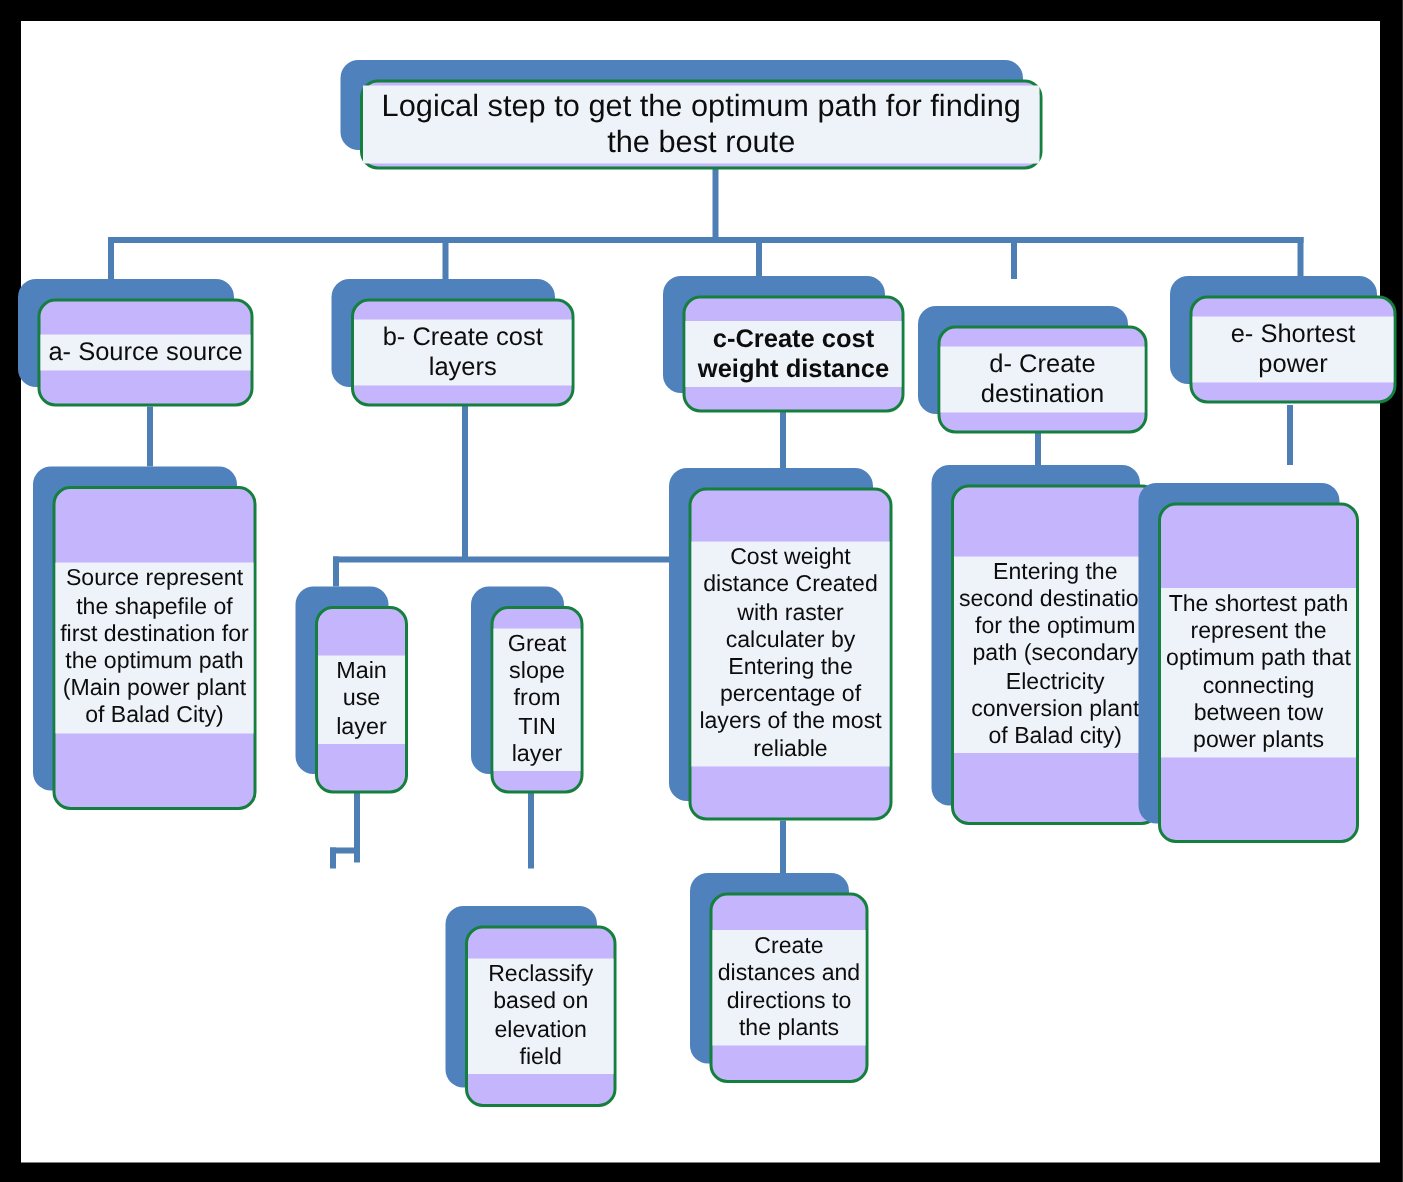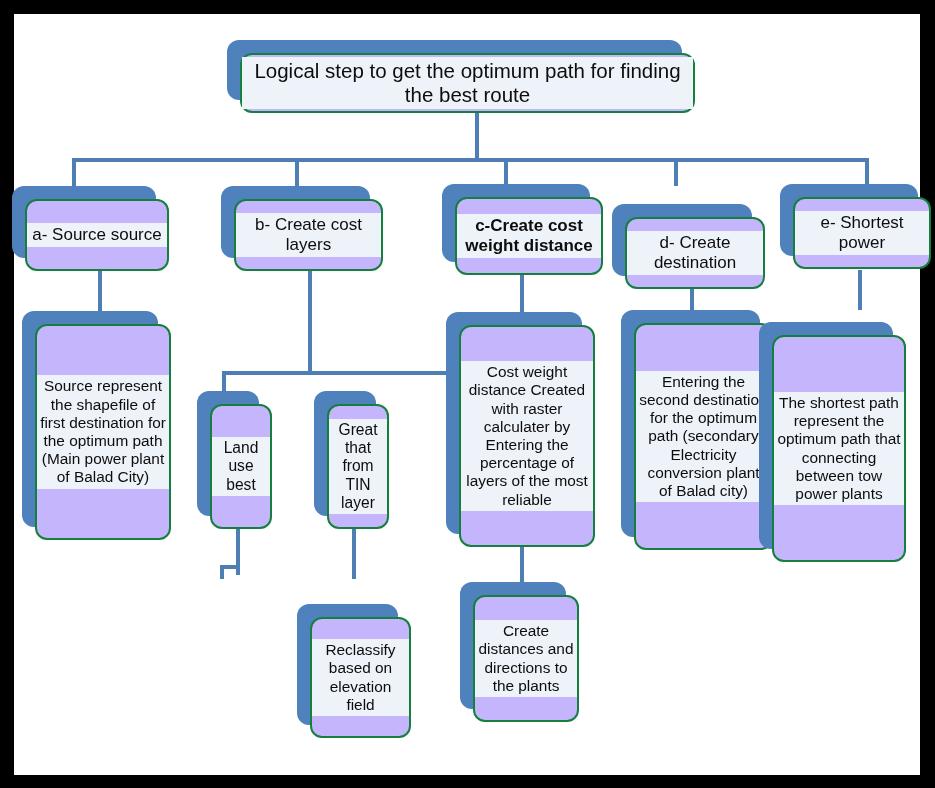--- a/index.html
+++ b/index.html
@@ -189,30 +189,30 @@
         <div class="inner">
           <span>The shortest path represent the optimum path that connecting between tow power plants</span>
         </div>
       </div>
     </div>
 
     <div class="node small" style="left:183px;top:377px;width:62px;height:125px;">
       <div class="shadow"></div>
       <div class="body">
         <div class="inner">
-          <span>Land use best</span>
+          <span>Main use layer</span>
         </div>
       </div>
     </div>
 
     <div class="node small" style="left:300px;top:377px;width:62px;height:125px;">
       <div class="shadow"></div>
       <div class="body">
         <div class="inner">
-          <span>Great that from TIN layer</span>
+          <span>Great slope from TIN layer</span>
         </div>
       </div>
     </div>
 
 
     <div class="node tiny" style="left:283px;top:590px;width:101px;height:121px;">
       <div class="shadow"></div>
       <div class="body">
         <div class="inner">
           <span>Reclassify based on elevation field</span>

